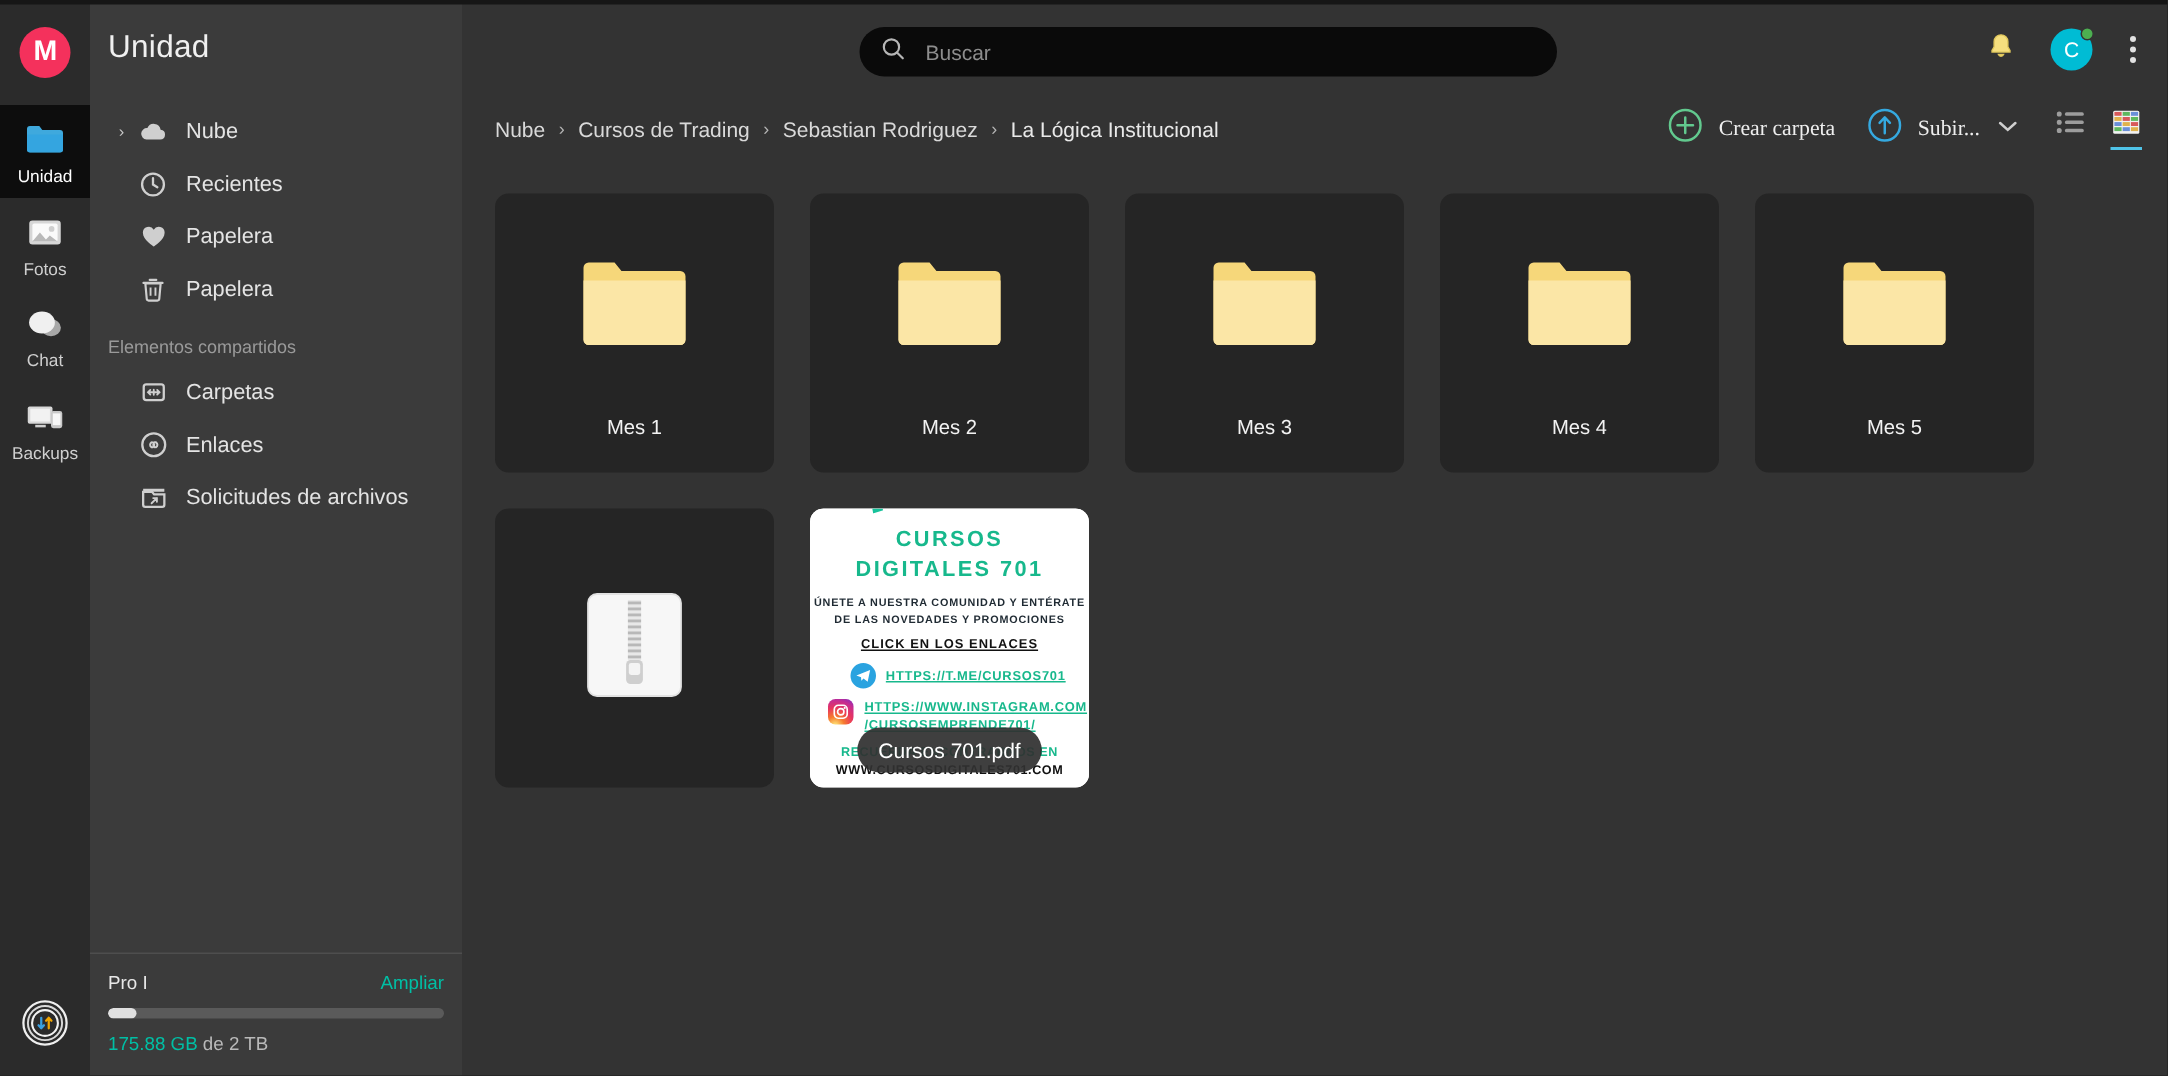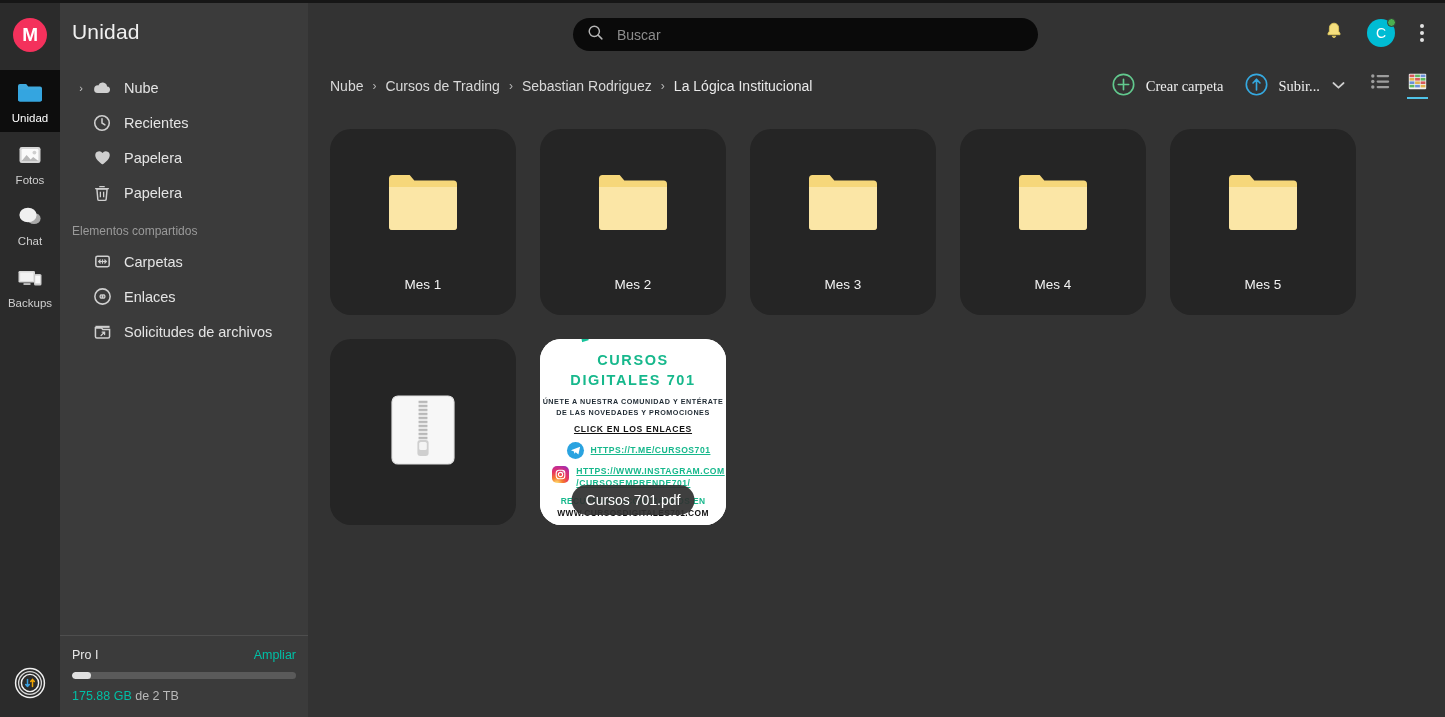--- a/index.html
+++ b/index.html
@@ -182,21 +182,21 @@
   #grid {
     flex: 1 1 auto;
     padding: 22px 22px 0 22px;
     display: flex; flex-wrap: wrap;
     align-content: flex-start;
     gap: 24px 24px;
     overflow: hidden;
   }
   .card {
     width: 186px; height: 186px;
-    border-radius: 21px;
+    border-radius: 9px;
     background: #252525;
     display: flex; flex-direction: column;
     align-items: center; justify-content: center;
     position: relative; cursor: pointer;
     overflow: hidden;
   }
   .card .thumb {
     flex: 1 1 auto; display:flex; align-items:center; justify-content:center;
     width: 100%;
   }

